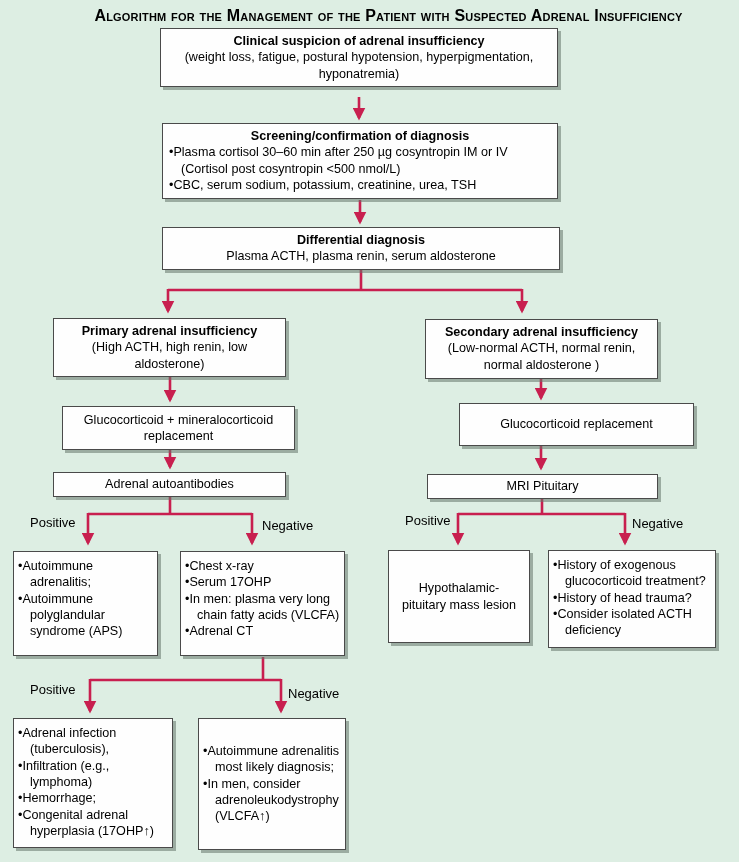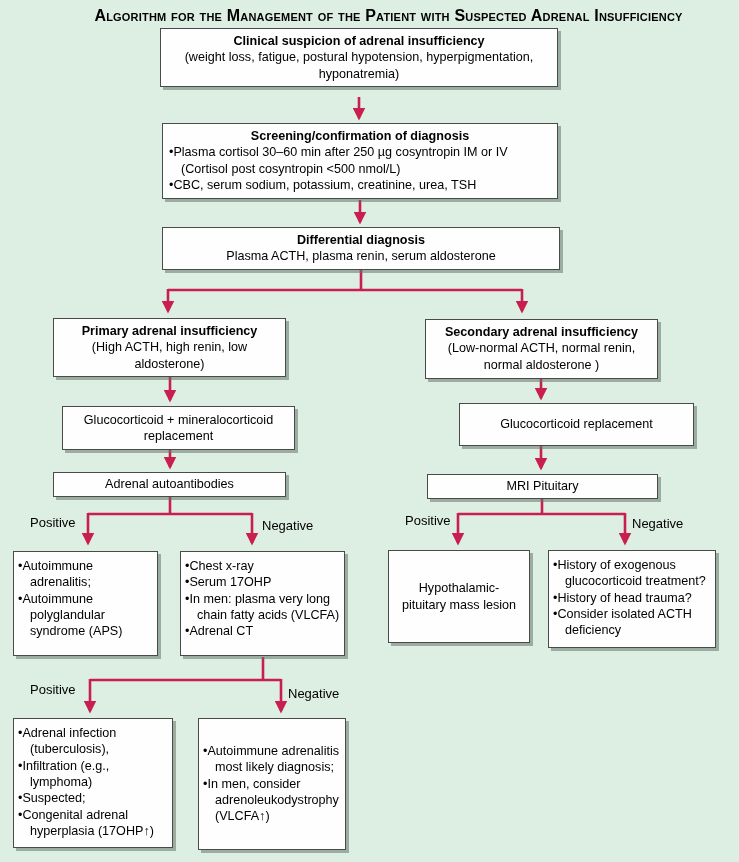--- a/index.html
+++ b/index.html
@@ -158,21 +158,21 @@
       <div class="bullet">Serum 17OHP</div>
       <div class="bullet">In men: plasma very long chain fatty acids (VLCFA)</div>
       <div class="bullet">Adrenal CT</div>
     </div>
   </div>
 
   <div class="node" style="left:13px; top:718px; width:160px; min-height:130px; padding:6px 4px;">
     <div class="bullets">
       <div class="bullet">Adrenal infection (tuberculosis),</div>
       <div class="bullet">Infiltration (e.g., lymphoma)</div>
-      <div class="bullet">Suspected;</div>
+      <div class="bullet">Hemorrhage;</div>
       <div class="bullet">Congenital adrenal hyperplasia (17OHP↑)</div>
     </div>
   </div>
 
   <div class="node" style="left:198px; top:718px; width:148px; min-height:130px; padding:24px 4px;">
     <div class="bullets">
       <div class="bullet">Autoimmune adrenalitis most likely diagnosis;</div>
       <div class="bullet">In men, consider adrenoleukodystrophy (VLCFA↑)</div>
     </div>
   </div>

